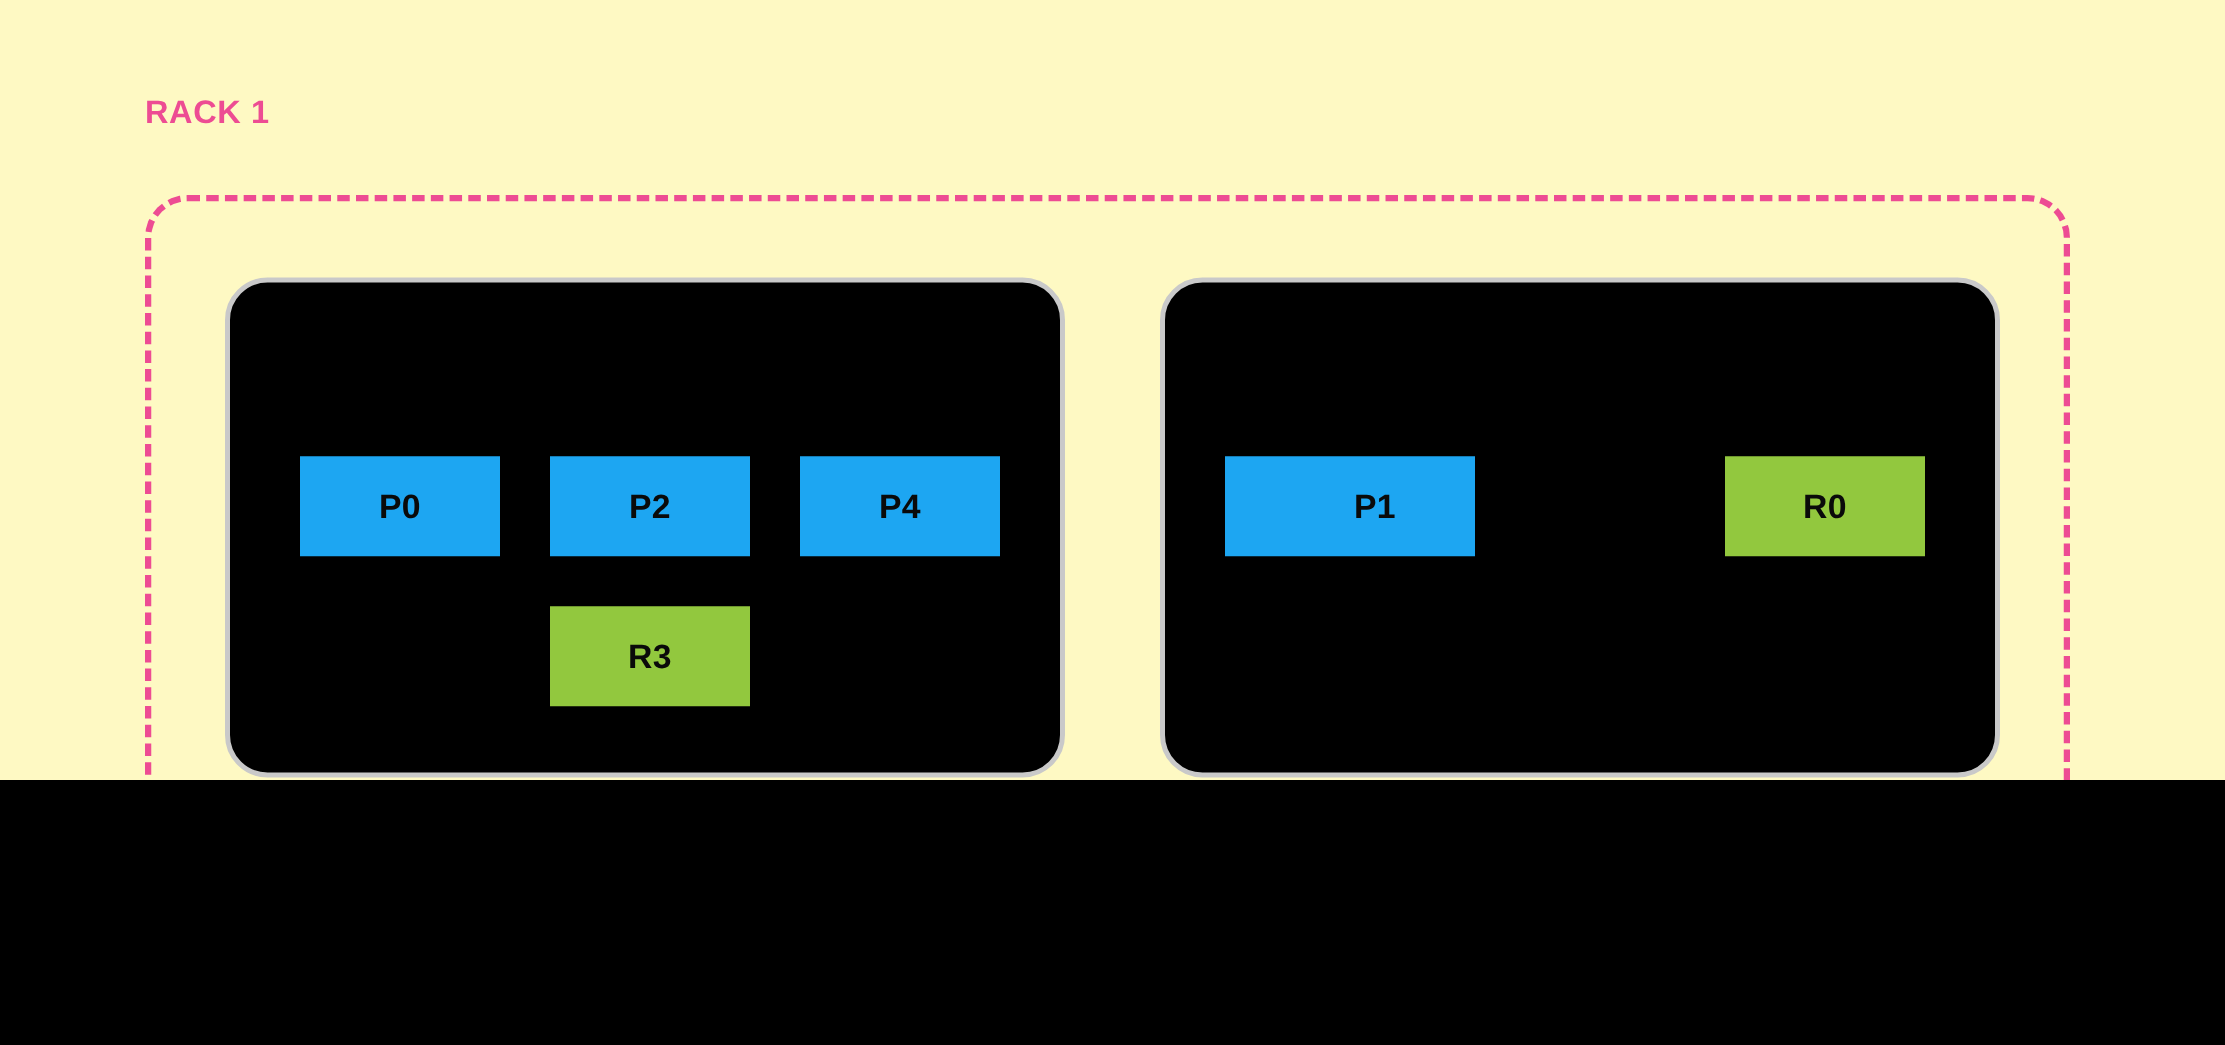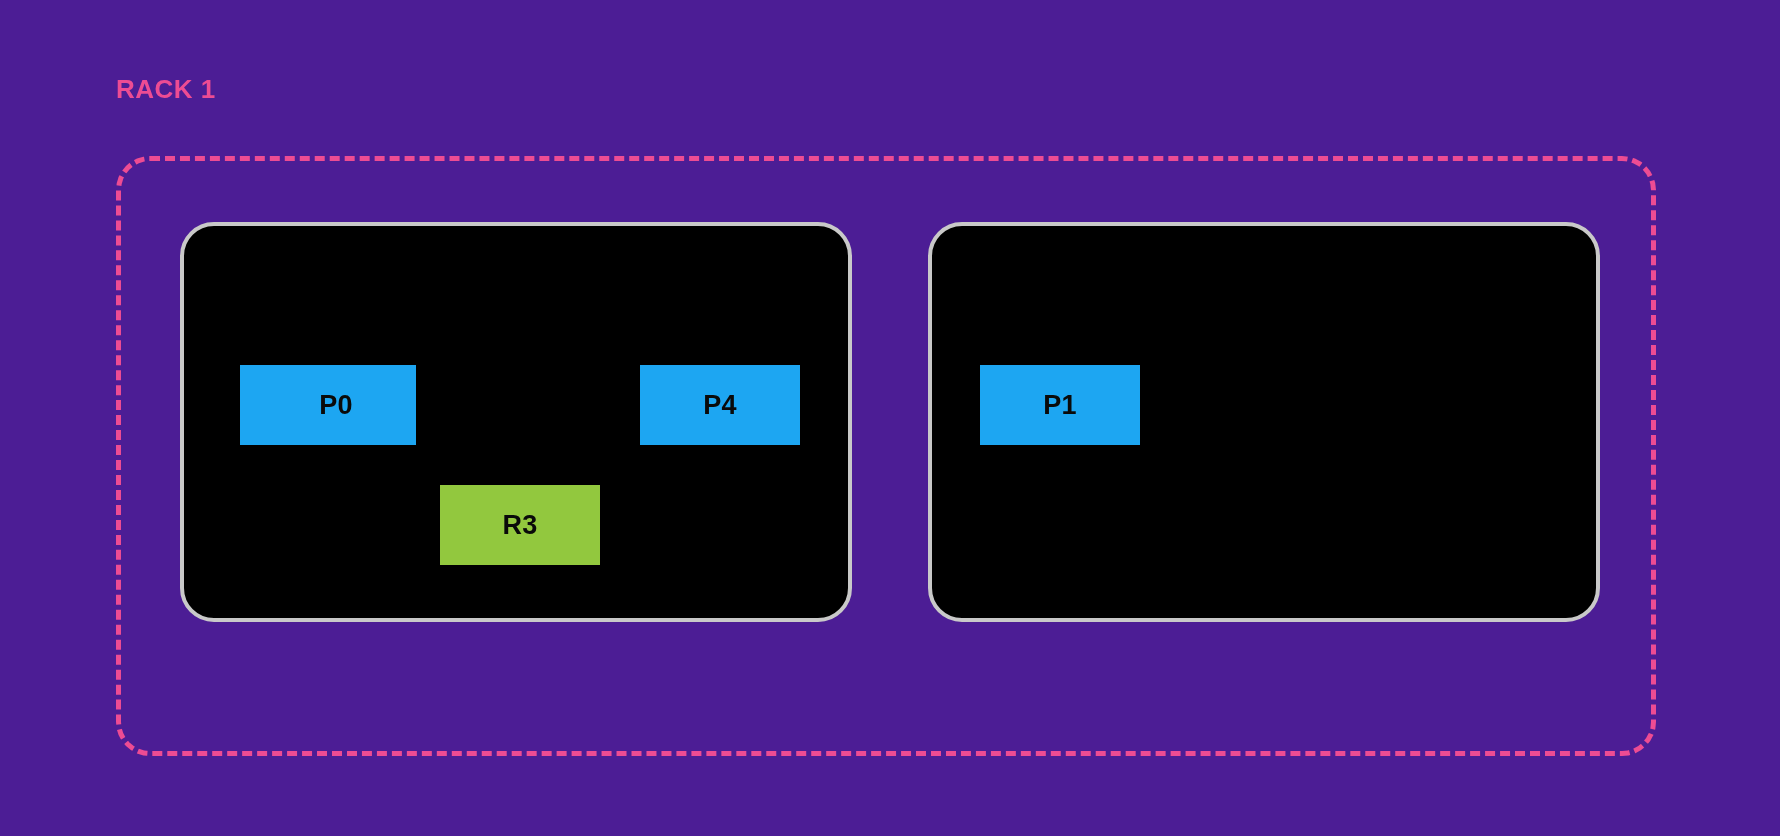--- a/index.html
+++ b/index.html
@@ -9,22 +9,22 @@
     background: #000000;
   }
   body {
     font-family: "Liberation Sans", sans-serif;
     -webkit-font-smoothing: antialiased;
   }
 
   #stage {
     position: relative;
     width: 1780px;
-    height: 836px;
-    background: #4c1d95;
+    height: 624px;
+    background: #fef9c3;
     overflow: hidden;
   }
 
   
   .rack-label {
     position: absolute;
     left: 116px;
     top: 74px;
     font-size: 26px;
     font-weight: 700;
@@ -78,45 +78,47 @@
     font-weight: 700;
     color: #0A0A0A;
     letter-spacing: 0.3px;
     border-radius: 0;
     user-select: none;
   }
   .chip.primary  { background: #1DA6F2; }
   .chip.replica  { background: #92C83E; }
 
   
-  .chip.r0c0 { left: 240px;  top: 365px; padding-left: 16px; }
+  .chip.r0c0 { left: 240px;  top: 365px; }
   .chip.r0c1 { left: 440px;  top: 365px; }
   .chip.r0c2 { left: 640px;  top: 365px; }
   .chip.r1c0 { left: 240px;  top: 485px; }
   .chip.r1c1 { left: 440px;  top: 485px; text-align: right; }
 
   
-  .chip.n1r0c0 { left: 980px;  top: 365px; }
+  .chip.n1r0c0 { left: 980px;  top: 365px; padding-left: 40px; }
   .chip.n1r0c1 { left: 1180px; top: 365px; }
   .chip.n1r0c2 { left: 1380px; top: 365px; }
   .chip.n1r1c0 { left: 980px;  top: 485px; }
   .chip.n1r1c1 { left: 1180px; top: 485px; }
 </style>
 </head>
 <body>
 
 <div id="stage">
 
   <div class="rack-label">RACK 1</div>
 
   <div class="rack-box"></div>
 
   <div class="node-box node-0"></div>
 
   <div class="chip primary r0c0">P0</div>
+  <div class="chip primary r0c1">P2</div>
   <div class="chip primary r0c2">P4</div>
   <div class="chip replica r1c1">R3</div>
 
   <div class="node-box node-1"></div>
 
   <div class="chip primary n1r0c0">P1</div>
+  <div class="chip replica n1r0c2">R0</div>
 
 </div>
 
 </body></html>

